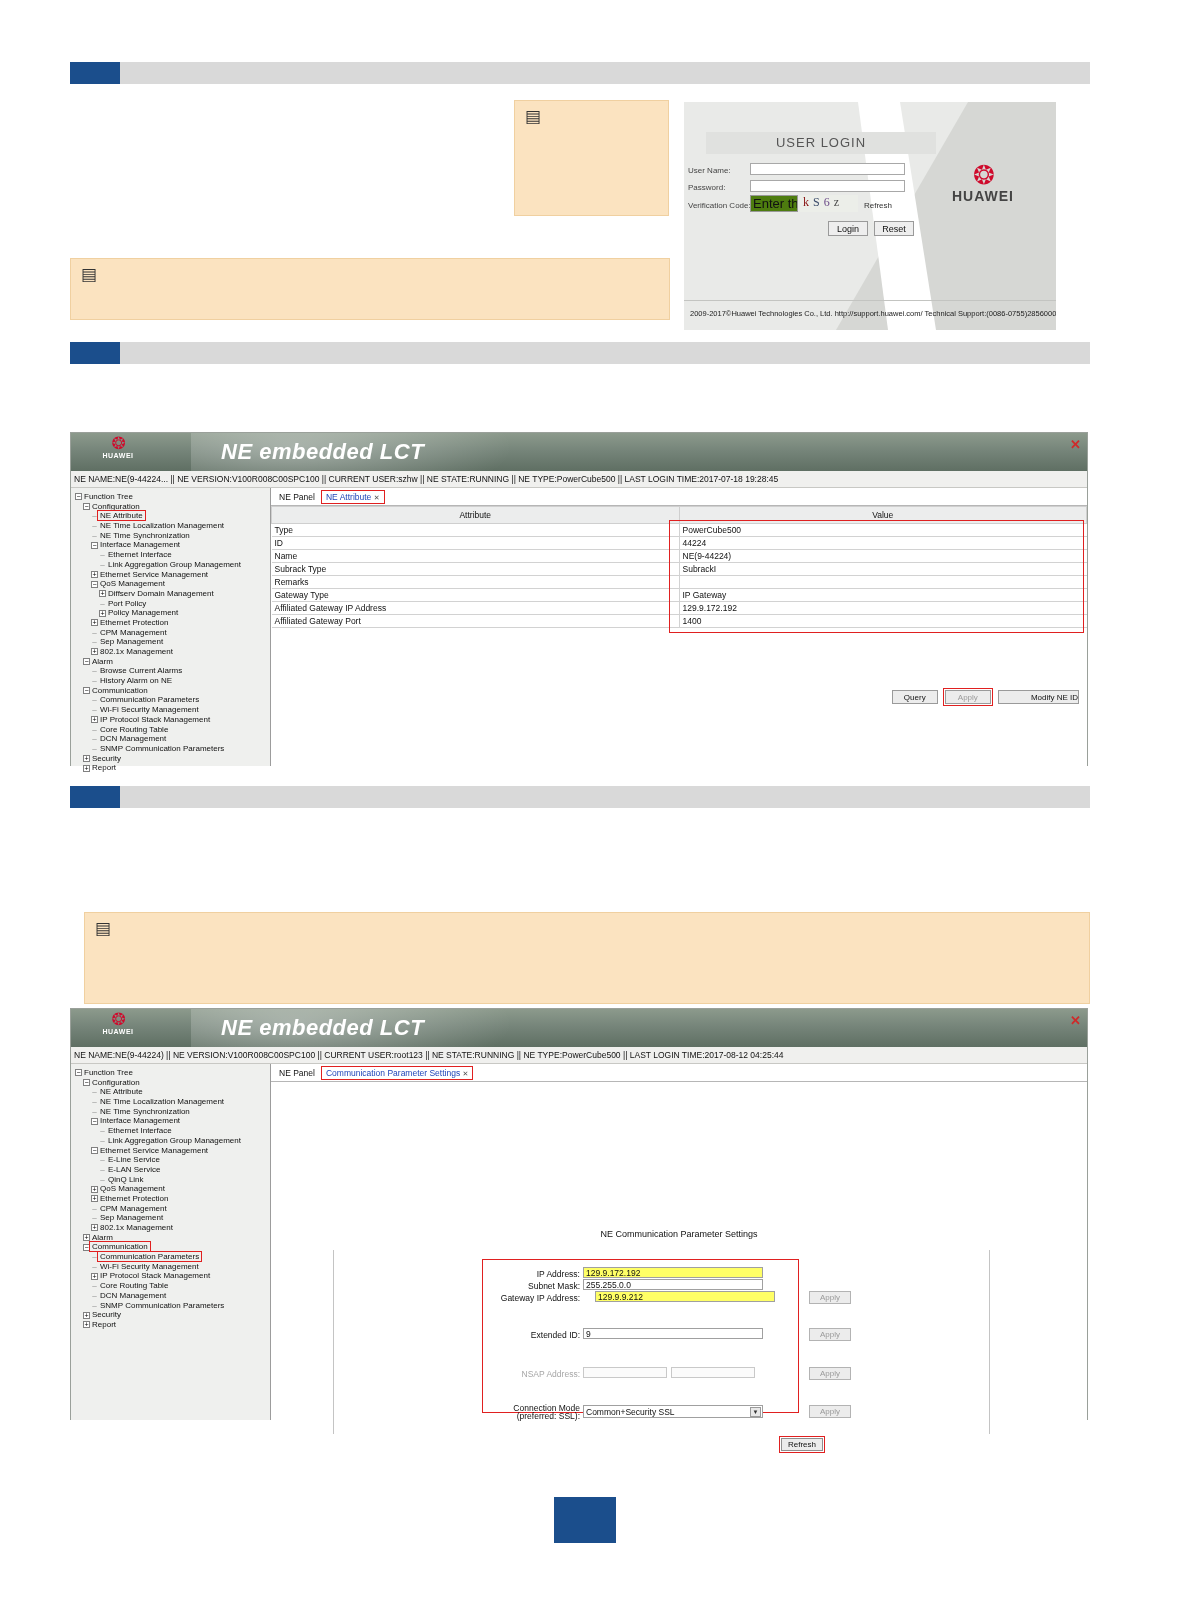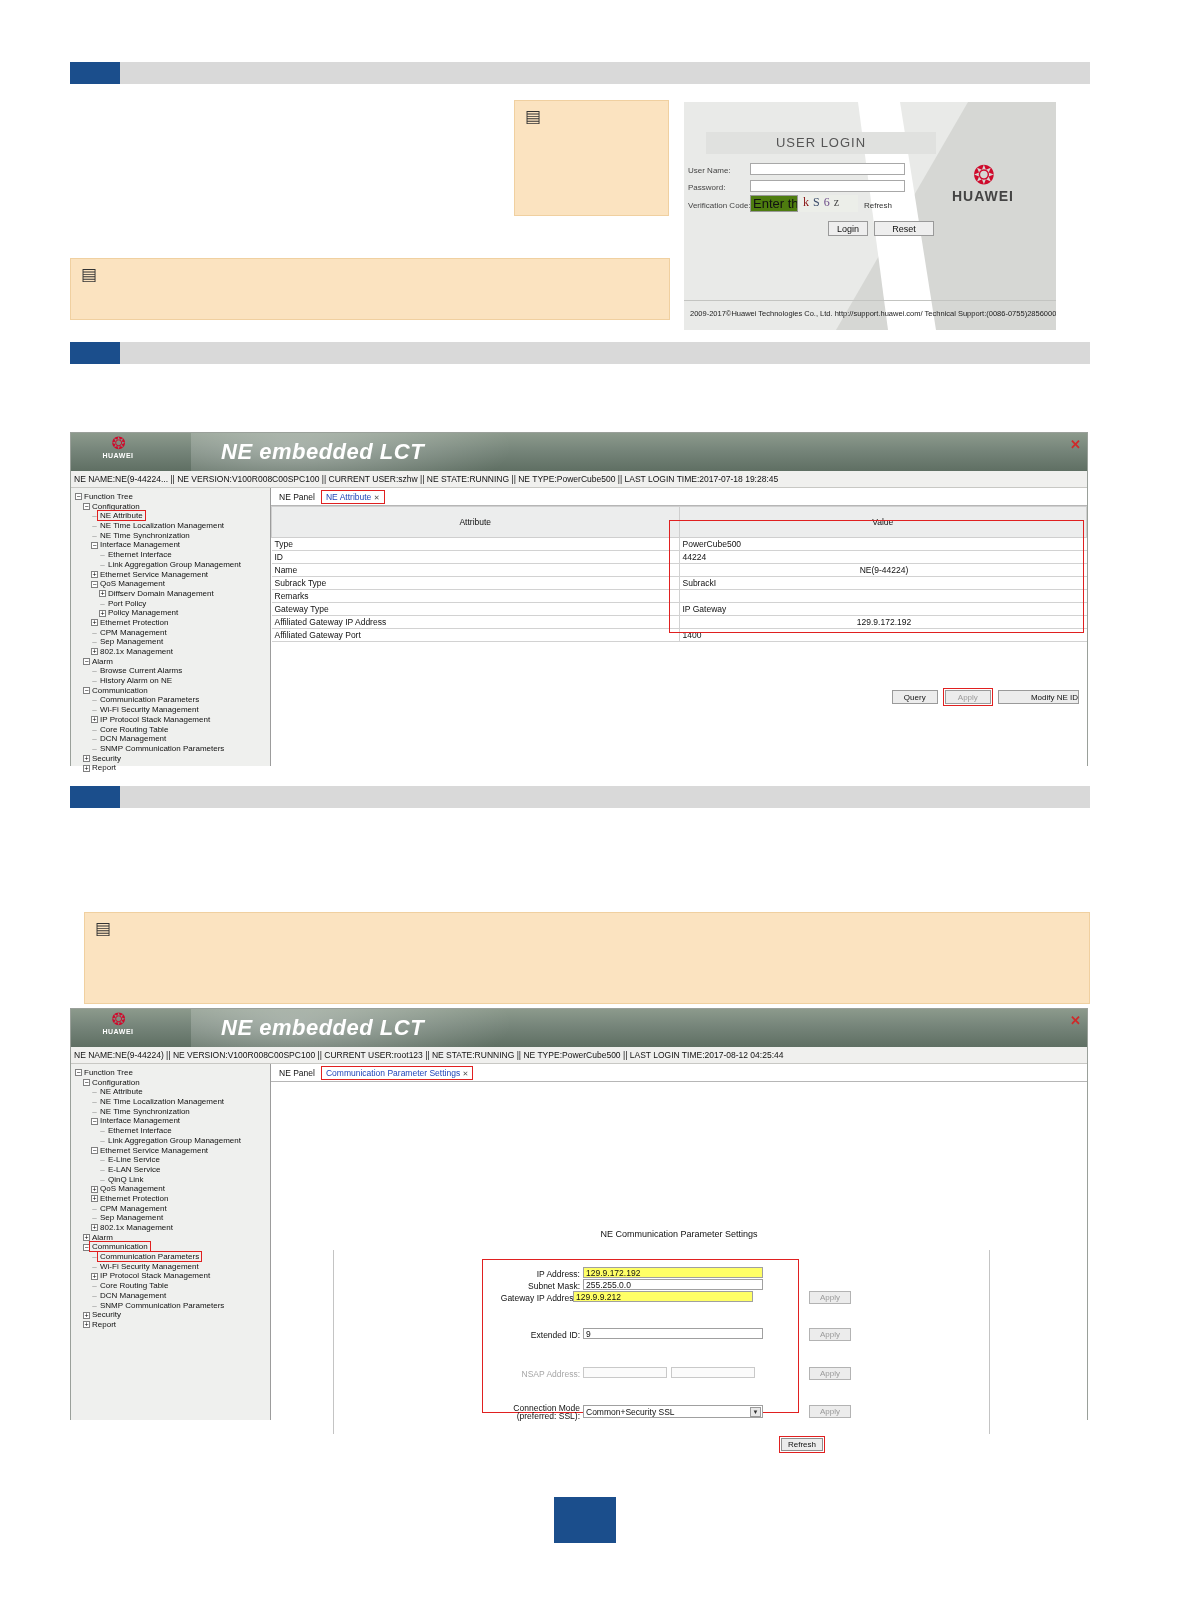--- a/index.html
+++ b/index.html
@@ -163,29 +163,29 @@
   }
   .tab-item {
     display:inline-block; font-size:8.5px; padding:1px 4px; color:#111;
   }
   .tab-item.active { color:#1f45b8; }
   .tab-item.boxed { outline:1px solid #e02020; }
 
   .attr-table { width:100%; border-collapse:collapse; }
   .attr-table th {
     background:#eceded; font-size:8.5px; font-weight:normal;
-    border:1px solid #cfcfcf; height:31px; color:#111;text-align:center;
+    border:1px solid #cfcfcf; height:17px; color:#111;text-align:center;
   }
   .attr-table td {
     border-bottom:1px solid #d2d2d2; height:12.2px;
     font-size:8.5px; padding-left:3px; color:#111;
   }
   .attr-table td.val { border-left:1px solid #d2d2d2; }
   .val-gray { color:#8d8d8d; }
-  .val-black { color:#000;text-align:center; }
+  .val-black { color:#000; }
   .value-outline {
     position:absolute; outline:1.5px solid #e02020; pointer-events:none;
   }
   .btn-row { position:absolute; right:6px; }
   .lct-btn {
     display:inline-block; min-width:46px; height:14px; line-height:13px;
     text-align:center; background:#ececec; border:1px solid #9a9a9a;
     font-size:8px; margin-left:4px; color:#111;
   }
   .lct-btn.dim { color:#9a9a9a; }
@@ -268,21 +268,21 @@
   <div class="login-inp" style="left:66px; top:78px; width:155px; height:12px;"></div>
 
   <span class="login-lbl" style="left:4px; top:99px;">Verification Code:</span>
   <div class="vcode-box" style="left:66px; top:93px; width:48px; height:17px;">Enter th</div>
   <div class="vcode-img" style="left:116px; top:93px; width:58px; height:17px;">
     <span>k</span><span>S</span><span>6</span><span>z</span>
   </div>
   <span class="refresh-lnk" style="left:180px; top:99px;">Refresh</span>
 
   <div class="btn-3d" style="left:144px; top:119px; width:40px; height:15px;">Login</div>
-  <div class="btn-3d" style="left:190px; top:119px; width:60px; height:15px;">Reset</div>
+  <div class="btn-3d" style="left:190px; top:119px; width:40px; height:15px;">Reset</div>
 
   <div class="hw-logo-wrap" style="right:18px; top:60px; width:110px;">
     <div style="font-size:26px; color:#cf0a2c; line-height:26px; letter-spacing:-2px;">❂</div>
     <div class="hw-text">HUAWEI</div>
   </div>
 
   <div class="login-footer-line" style="left:0; top:198px; width:372px;"></div>
   <span class="copyright" style="left:6px; top:207px;">2009-2017©Huawei Technologies Co., Ltd. http://support.huawei.com/ Technical Support:(0086-0755)28560000</span>
 </div>
 
@@ -452,21 +452,21 @@
 
       <div class="cp-panel" style="left:212px; top:196px; width:315px; height:152px;"></div>
 
       <span class="cp-lbl" style="left:219px; top:205px; width:90px;">IP Address:</span>
       <div class="cp-inp yellow" style="left:312px; top:203px; width:180px; height:11px;">129.9.172.192</div>
 
       <span class="cp-lbl" style="left:219px; top:217px; width:90px;">Subnet Mask:</span>
       <div class="cp-inp" style="left:312px; top:215px; width:180px; height:11px;">255.255.0.0</div>
 
       <span class="cp-lbl" style="left:205px; top:229px; width:104px;">Gateway IP Address:</span>
-      <div class="cp-inp yellow" style="left:302px; top:227px; width:180px; height:11px;">129.9.9.212</div>
+      <div class="cp-inp yellow" style="left:324px; top:227px; width:180px; height:11px;">129.9.9.212</div>
 
       <div class="cp-apply" style="left:538px; top:227px;">Apply</div>
 
       <span class="cp-lbl" style="left:219px; top:266px; width:90px;">Extended ID:</span>
       <div class="cp-inp" style="left:312px; top:264px; width:180px; height:11px;">9</div>
       <div class="cp-apply" style="left:538px; top:264px;">Apply</div>
 
       <span class="cp-lbl dim" style="left:219px; top:305px; width:90px;">NSAP Address:</span>
       <div class="cp-inp dimmed" style="left:312px; top:303px; width:84px; height:11px;"></div>
       <div class="cp-inp dimmed" style="left:400px; top:303px; width:84px; height:11px;"></div>

